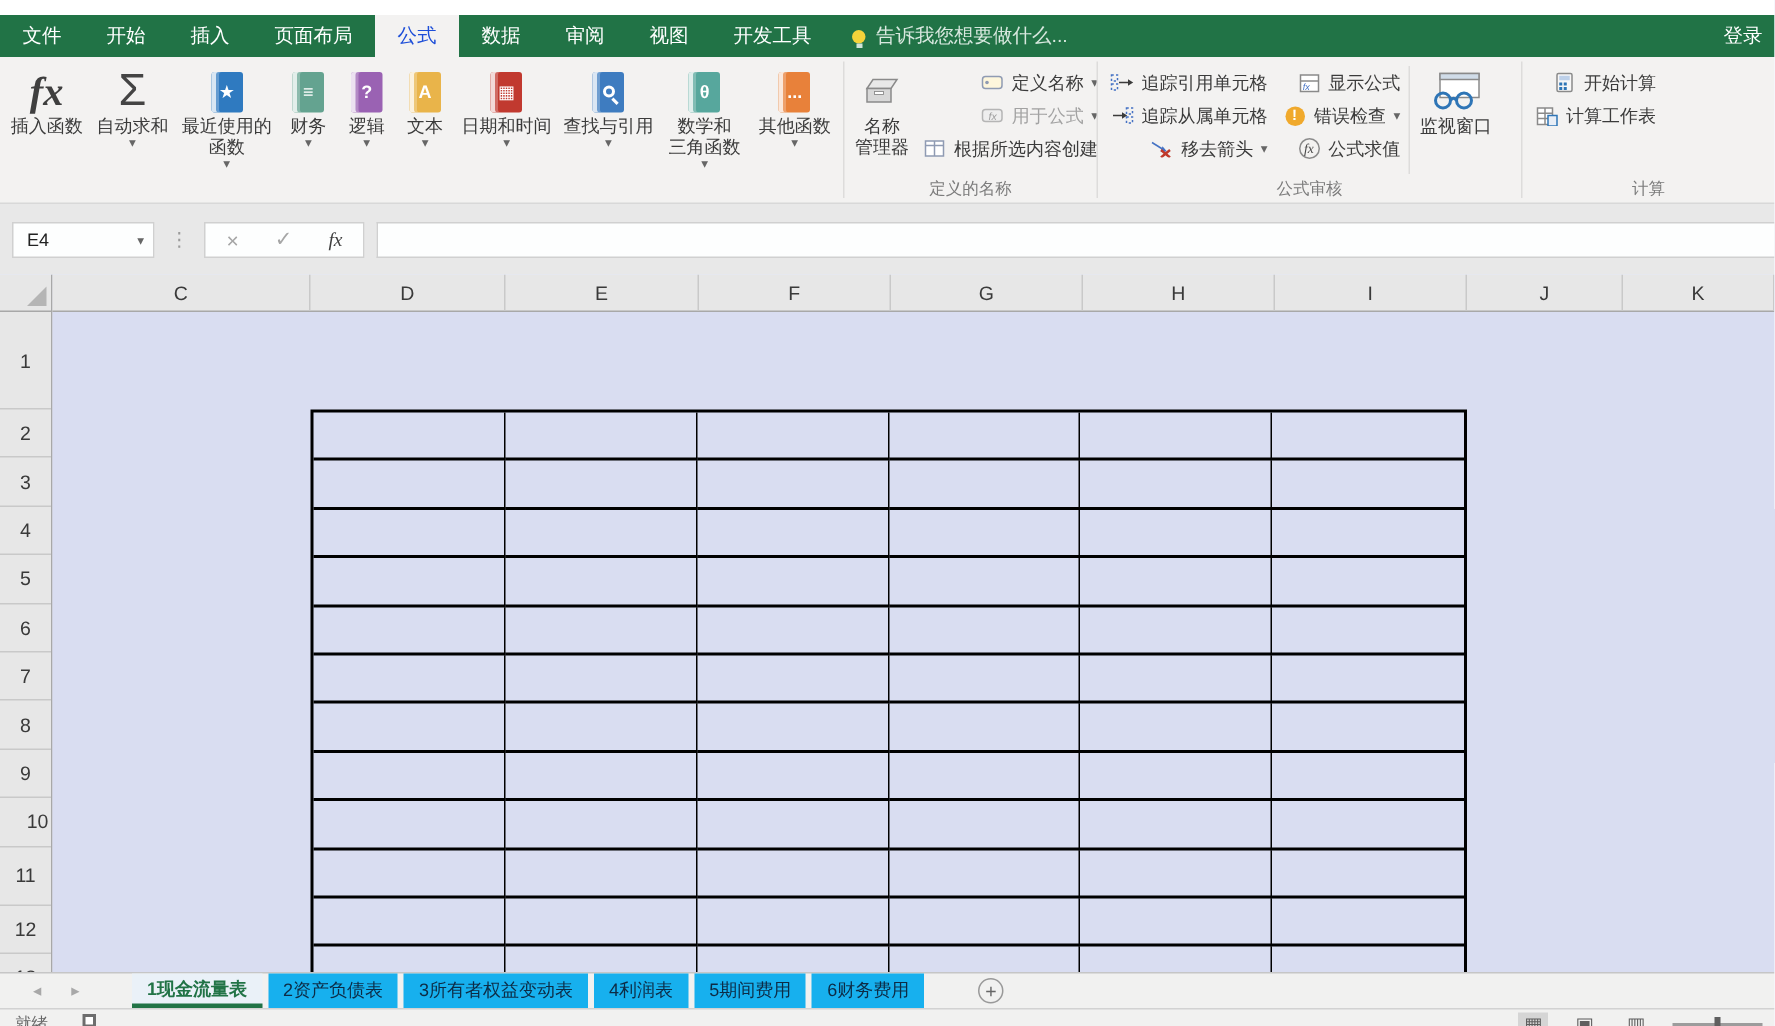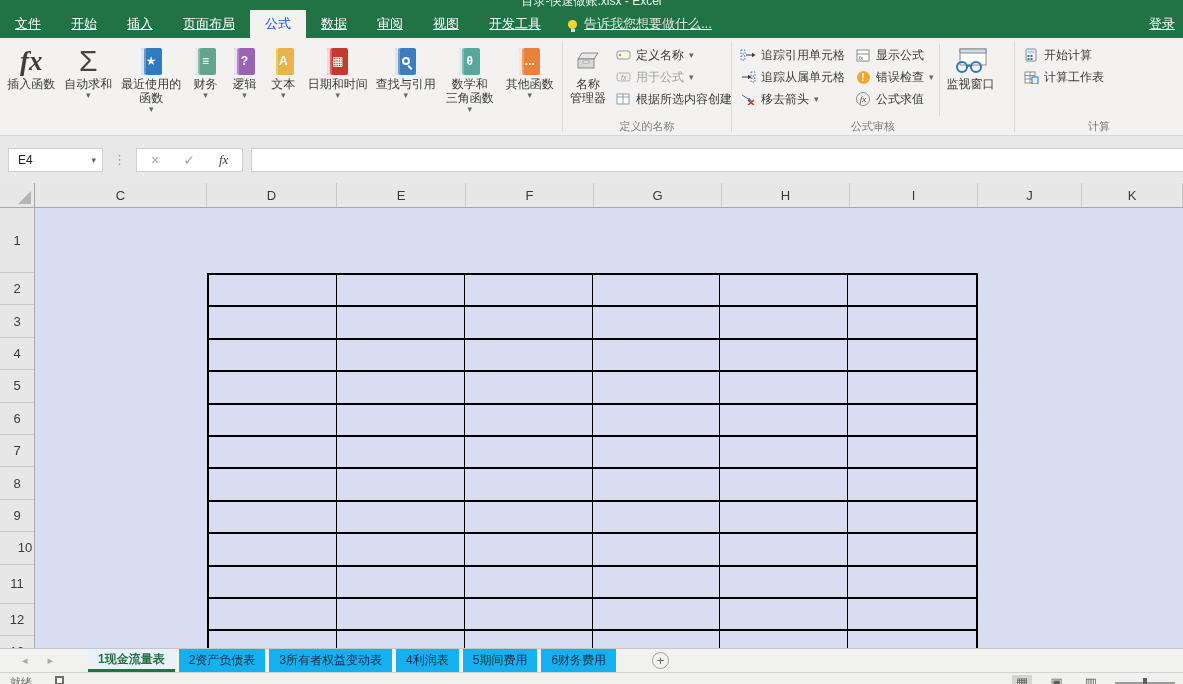--- a/index.html
+++ b/index.html
@@ -6,21 +6,21 @@
   body { font-family:"Liberation Sans","DejaVu Sans",sans-serif; }
   .app { position:relative; width:1183px; height:684px; overflow:hidden; background:#fff; }
 
   
   .titlebar { position:absolute; top:0; left:0; right:0; height:10px; background:#217346; overflow:hidden; }
   .titlebar .fname { position:absolute; top:-7px; left:0; right:0; text-align:center;
                      color:#eaf3ee; font-size:12px; }
 
   
   .tabrow { position:absolute; top:10px; left:0; right:0; height:28px; background:#217346;
-            display:flex; align-items:stretch; color:#fff; font-size:13px;text-decoration:underline; }
+            display:flex; align-items:stretch; color:#fff; font-size:13px; }
   .rtab { padding:0 15px; display:flex; align-items:center; cursor:default; white-space:nowrap; }
   .rtab.active { background:#f3f2f1; color:#1d4ed8; }
   .tellme { display:flex; align-items:center; gap:7px; padding:0 12px; color:#d8e8df; }
   .bulb { width:9px; height:9px; border-radius:50%; background:#f5d33a; position:relative; }
   .bulb:after { content:""; position:absolute; left:2.5px; top:9px; width:4px; height:3px; background:#cfe3d8; }
   .signin { margin-left:auto; padding:0 8px; display:flex; align-items:center; }
 
   
   .ribbon { position:absolute; top:38px; left:0; right:0; height:98px; background:#f3f2f1;
             border-bottom:1px solid #d8d8d8; display:flex; align-items:stretch; }
@@ -42,21 +42,21 @@
 
   .book { width:21px; height:27px; border-radius:2px; display:flex; align-items:center; justify-content:center;
           color:#fff; font-size:12px; font-weight:bold;
           box-shadow:inset 3px 0 0 rgba(255,255,255,.75), inset 5px 0 0 rgba(255,255,255,.25); }
   .bk-recent { background:#2f7ac0; } .bk-fin { background:#64a390; } .bk-log { background:#9a62b3; }
   .bk-txt { background:#e9b44a; } .bk-date { background:#c1392f; } .bk-look { background:#3e7cc0; }
   .bk-math { background:#57a79d; } .bk-more { background:#e8813a; }
   .mag { width:8px; height:8px; border:2px solid #fff; border-radius:50%; position:relative; }
   .mag:after { content:""; position:absolute; left:5px; top:6px; width:2px; height:5px; background:#fff; transform:rotate(-45deg); }
 
-  .smallcol { display:flex; flex-direction:column; padding-top:3px; }
+  .smallcol { display:flex; flex-direction:column; padding-top:3px;align-items:flex-end; }
   .smallbtn { display:flex; align-items:center; gap:5px; font-size:12px; color:#3b3b3b;
               height:22px; padding:0 5px; white-space:nowrap; }
   .smallbtn.disabled { color:#a2a2a2; }
   .ict { width:16px; height:14px; display:flex; align-items:center; justify-content:center; flex:none; }
 
   .errico { width:13px; height:13px; border-radius:50%; background:#f0a92c; color:#fff; font-weight:bold;
             font-size:10px; display:flex; align-items:center; justify-content:center; }
   .evalico { width:14px; height:14px; border:1px solid #8b8b8b; border-radius:50%; color:#444;
              font-family:"Liberation Serif","DejaVu Serif",serif; font-style:italic; font-size:9px;
              display:flex; align-items:center; justify-content:center; }
@@ -118,23 +118,20 @@
   .vbtn { font-size:13px; line-height:13px; padding:1px 4px; }
   .vbtn.sel { background:#d5d5d5; }
   .zslider { width:60px; height:2px; background:#9c9c9c; position:relative; }
   .zslider .thumb { position:absolute; left:28px; top:-4px; width:4px; height:10px; background:#5f5f5f; }
 </style>
 </head>
 <body>
 
 <div class="app">
 
-  <div class="titlebar">
-    <div class="fname">目录-快速做账.xlsx - Excel</div>
-  </div>
 
   <div class="tabrow">
     <div class="rtab">文件</div>
     <div class="rtab">开始</div>
     <div class="rtab">插入</div>
     <div class="rtab">页面布局</div>
     <div class="rtab active">公式</div>
     <div class="rtab">数据</div>
     <div class="rtab">审阅</div>
     <div class="rtab">视图</div>

